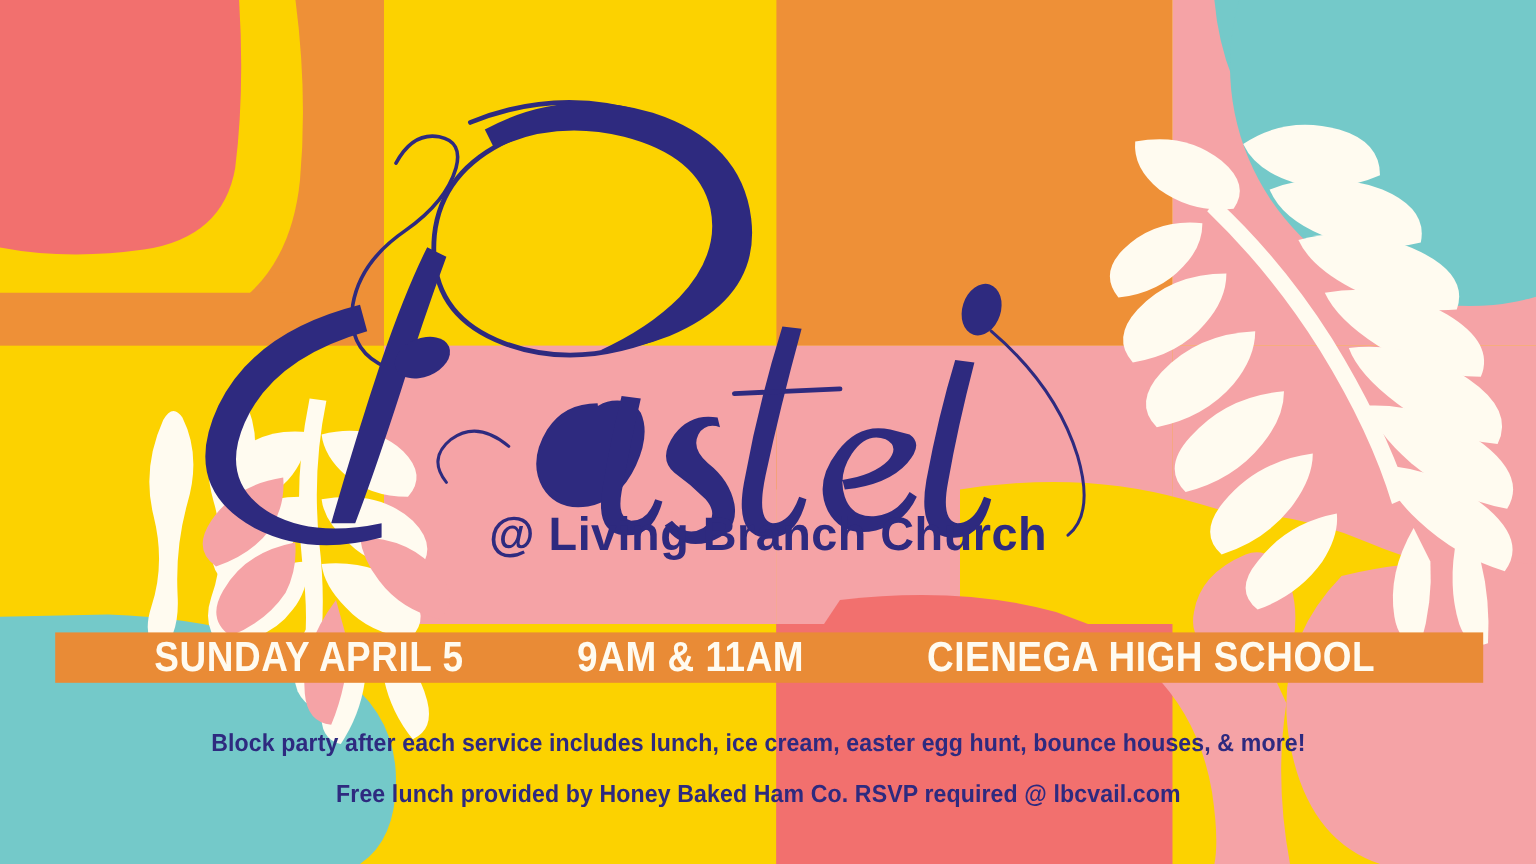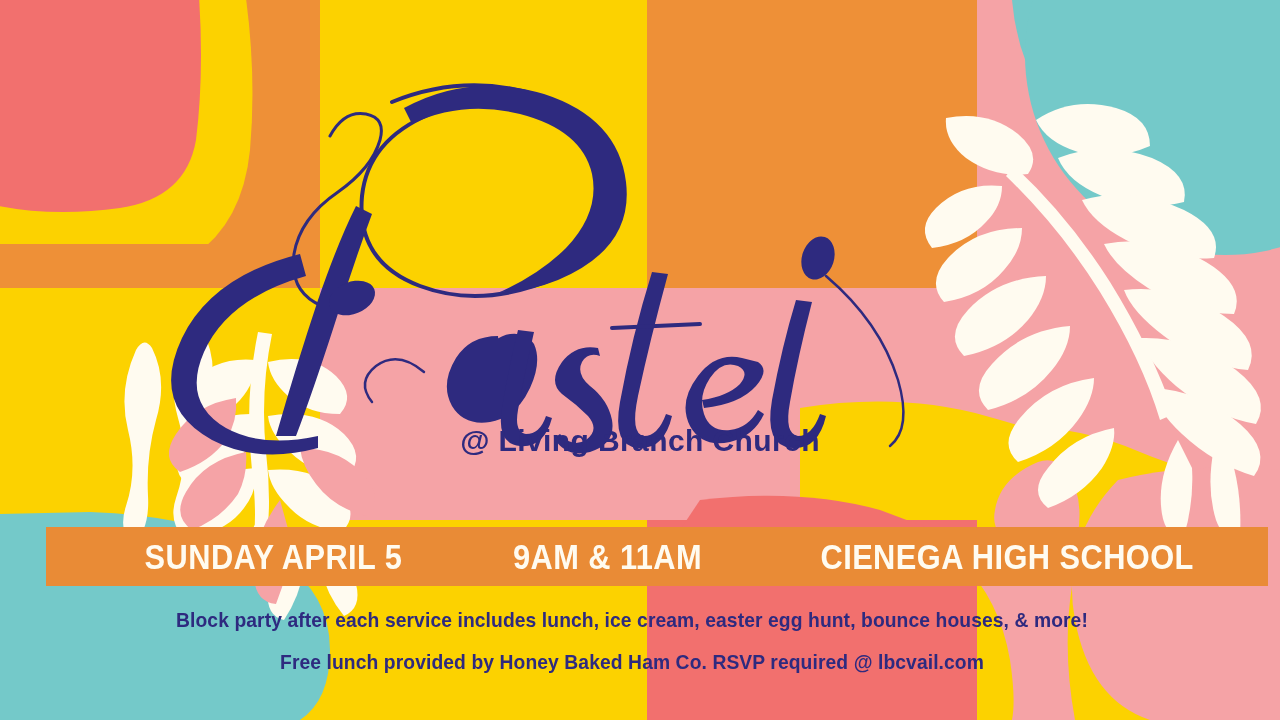--- a/index.html
+++ b/index.html
@@ -34,39 +34,38 @@
   }
 
   
   #subtitle {
     position: absolute;
     left: 0;
     top: 424px;
     width: 1280px;
     text-align: center;
     color: #2E2A7F;
-    font-size: 30px;
+    font-size: 39px;
     font-weight: bold;
     letter-spacing: 0.4px;
     white-space: nowrap;
   }
 
   
   #info-banner {
     position: absolute;
     left: 46px;
     top: 527px;
     width: 1190px;
-    height: 59px;
+    height: 42px;
     background: #E98B36;
     display: flex;
     align-items: center;
     justify-content: center;
-    gap: 80px;
-    padding-left: 32px;
+    gap: 64px;
   }
   #info-banner .bar-item {
     color: #FFFBF0;
     font-size: 35px;
     font-weight: bold;
     letter-spacing: 0.5px;
     white-space: nowrap;
     transform: scaleX(0.88);
     transform-origin: center;
   }

